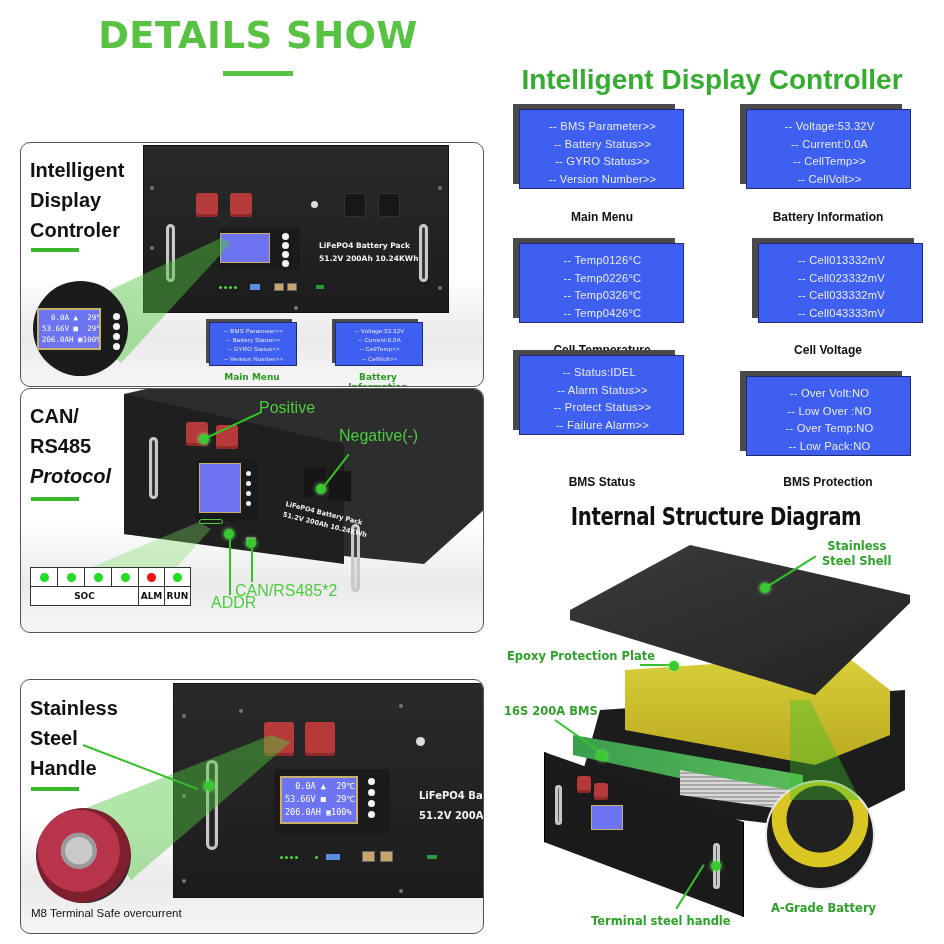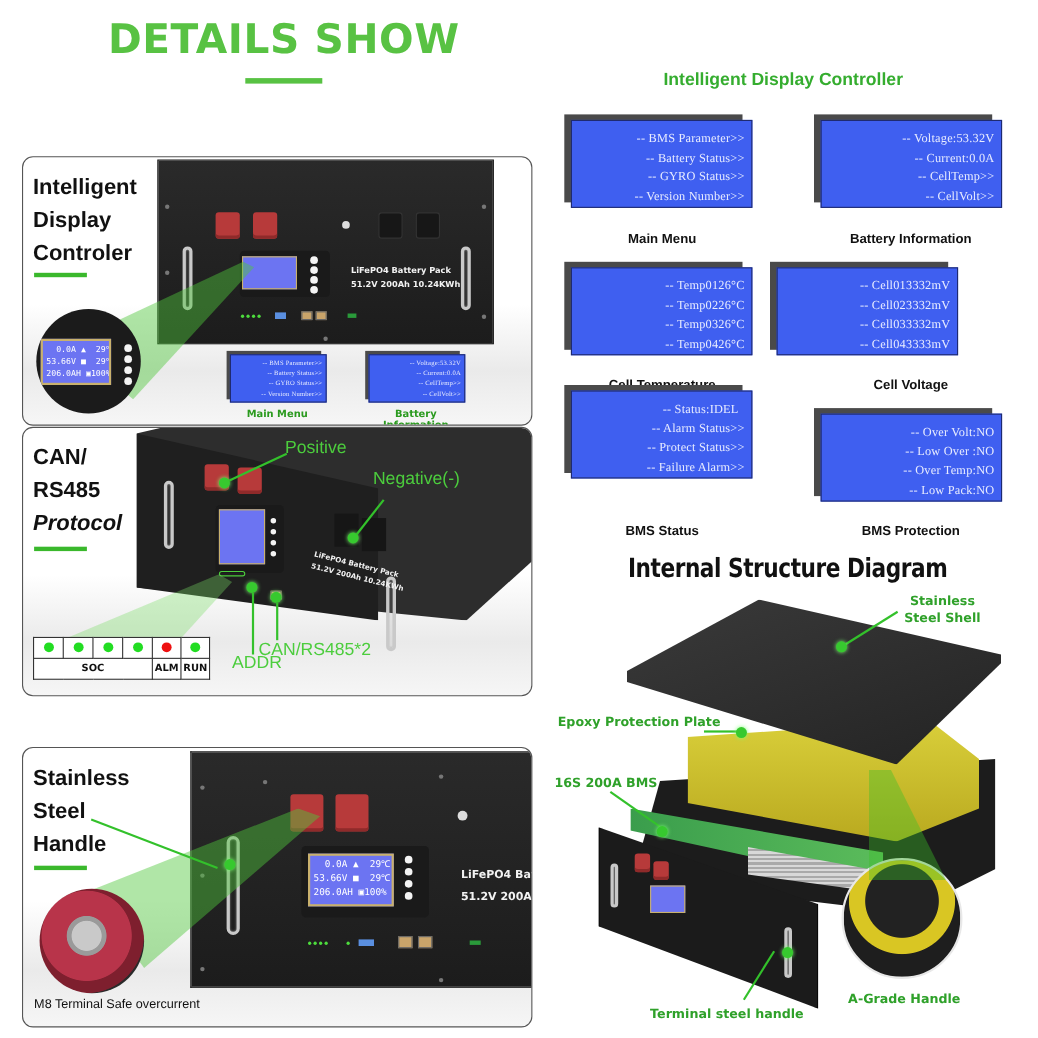--- a/index.html
+++ b/index.html
@@ -33,30 +33,30 @@
   .lcd-mini { background: #6c74f2; border: 2px solid #c9b16d; color: #fff; font-family: "DejaVu Sans Mono", monospace; font-size: 8px; line-height: 11px; padding: 2px 3px; overflow: hidden; white-space: pre; }
   .lcd-bezel { background: #1a1a1a; border-radius: 4px; }
   .btn-dot { width: 7px; height: 7px; border-radius: 50%; background: #f4f4f4; }
   .led-green { width: 3px; height: 3px; border-radius: 50%; background: #4ddc3d; }
   .rj45 { width: 10px; height: 8px; background: #c9a46a; border: 1px solid #666; }
 
   
   .screen-wrap { width: 172px; height: 85px; }
   .screen-shadow { left: 0; top: 0; width: 162px; height: 80px; background: #4a4a4a; }
   .screen { left: 6px; top: 5px; width: 165px; height: 80px; background: #3f5ff0; border: 1.5px solid #1f2a70; padding: 8px 6px 0 8px; }
-  .screen-row { display: flex; justify-content: flex-end; color: #e8ecff; font-family: Liberation Serif, serif; font-size: 11.2px; line-height: 17.5px; white-space: pre; letter-spacing: 0.2px; }
+  .screen-row { display: flex; justify-content: center; color: #e8ecff; font-family: Liberation Sans, sans-serif; font-size: 11.2px; line-height: 17.5px; white-space: pre; letter-spacing: 0.2px; }
   .screen-caption { width: 172px; text-align: center; font-weight: bold; font-size: 12px; color: #111; }
 
   .small-screen-wrap { width: 92px; height: 48px; }
   .small-screen-shadow { left: 0; top: 0; width: 86px; height: 44px; background: #4a4a4a; }
   .small-screen { left: 3px; top: 3px; width: 88px; height: 44px; background: #3f5ff0; border: 1px solid #1f2a70; padding: 4px 3px 0 4px; }
   .small-screen .screen-row { font-size: 6px; line-height: 9.2px; }
   .small-caption { font-weight: bold; font-size: 9px; color: #2a9a1e; text-align: center; width: 92px; font-family: "DejaVu Sans", sans-serif; }
 
-  .right-title { left: 512px; top: 64px; width: 400px; text-align: center; color: #35ad2f; font-weight: bold; font-size: 16px; }
+  .right-title { left: 512px; top: 64px; width: 400px; text-align: center; color: #35ad2f; font-weight: bold; font-size: 28px; }
 
   
   .struct-title { left: 510px; top: 503px; width: 412px; text-align: center; color: #111; font-weight: bold; font-family: "DejaVu Sans", sans-serif; font-size: 24px; transform: scaleX(0.82); letter-spacing: -0.5px; }
   .green-label { color: #2fa12a; font-weight: bold; font-size: 11.5px; font-family: "DejaVu Sans", sans-serif; line-height: 15px; white-space: nowrap; }
   .green-dot { width: 10px; height: 10px; border-radius: 50%; background: #37c92f; box-shadow: 0 0 4px #7cff72; }
   .green-line { height: 1.5px; background: #33c12b; transform-origin: 0 50%; }
   .callout-label { color: #4ccd3d; font-size: 16px; font-family: "Liberation Sans", sans-serif; white-space: nowrap; }
 
   
   .ind-table { left: 30px; top: 581px; border-collapse: collapse; background: #fff; }
@@ -195,21 +195,21 @@
   <div class="abs" style="left:208px; top:150px; width:1.5px; height:56px; background:#33c12b;"></div>
   <div class="abs callout-label" style="left:190px; top:205px;">ADDR</div>
 
   <div class="abs rj45" style="left:225px; top:148px;"></div>
   <div class="abs" style="left:225px; top:149px;">
       <div class="green-dot"></div>
     </div>
   <div class="abs" style="left:230px; top:159px; width:1.5px; height:34px; background:#33c12b;"></div>
   <div class="abs callout-label" style="left:214px; top:193px;">CAN/RS485*2</div>
 
-  <table class="abs ind-table" style="left:9px; top:190px;">
+  <table class="abs ind-table" style="left:9px; top:178px;">
     <tbody>
         <tr>
       <td style="width:27px;"><span class="ind-dot" style="background:#22dd22;"></span></td>
       <td style="width:27px;"><span class="ind-dot" style="background:#22dd22;"></span></td>
       <td style="width:27px;"><span class="ind-dot" style="background:#22dd22;"></span></td>
       <td style="width:27px;"><span class="ind-dot" style="background:#22dd22;"></span></td>
       <td style="width:26px;"><span class="ind-dot" style="background:#ee1111;"></span></td>
       <td style="width:26px;"><span class="ind-dot" style="background:#22dd22;"></span></td>
     </tr>
     <tr>
@@ -303,21 +303,21 @@
   <div class="abs screen-shadow"></div>
   <div class="abs screen">
     <div class="screen-row"><span>-- Temp01</span><span>26°C</span></div>
     <div class="screen-row"><span>-- Temp02</span><span>26°C</span></div>
     <div class="screen-row"><span>-- Temp03</span><span>26°C</span></div>
     <div class="screen-row"><span>-- Temp04</span><span>26°C</span></div>
   </div>
 </div>
 <div class="abs screen-caption" style="left:516px; top:343px;">Cell Temperature</div>
 
-<div class="abs screen-wrap" style="left:700px; top:238px;">
+<div class="abs screen-wrap" style="left:752px; top:238px;">
   <div class="abs screen-shadow"></div>
   <div class="abs screen">
     <div class="screen-row"><span>-- Cell01</span><span>3332mV</span></div>
     <div class="screen-row"><span>-- Cell02</span><span>3332mV</span></div>
     <div class="screen-row"><span>-- Cell03</span><span>3332mV</span></div>
     <div class="screen-row"><span>-- Cell04</span><span>3333mV</span></div>
   </div>
 </div>
 <div class="abs screen-caption" style="left:742px; top:343px;">Cell Voltage</div>
 
@@ -384,13 +384,13 @@
 <div class="abs" style="left:597px; top:751px;">
     <div class="green-dot"></div>
   </div>
 
 <div class="abs" style="left:711px; top:861px;">
     <div class="green-dot"></div>
   </div>
 <div class="abs green-line" style="left:676px; top:908px; width:52px; transform: rotate(-58deg);"></div>
 <div class="abs green-label" style="left:591px; top:914px;">Terminal steel handle</div>
 
-<div class="abs green-label" style="left:771px; top:901px;">A-Grade Handle</div>
+<div class="abs green-label" style="left:771px; top:901px;">A-Grade Battery</div>
 
 </body></html>

